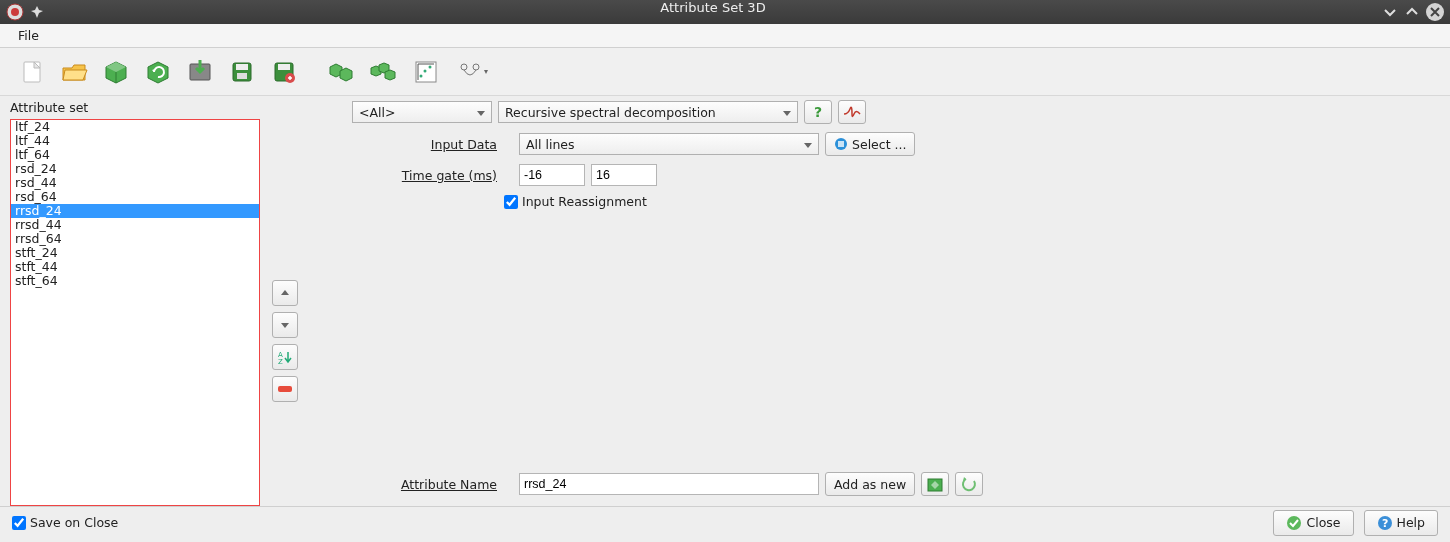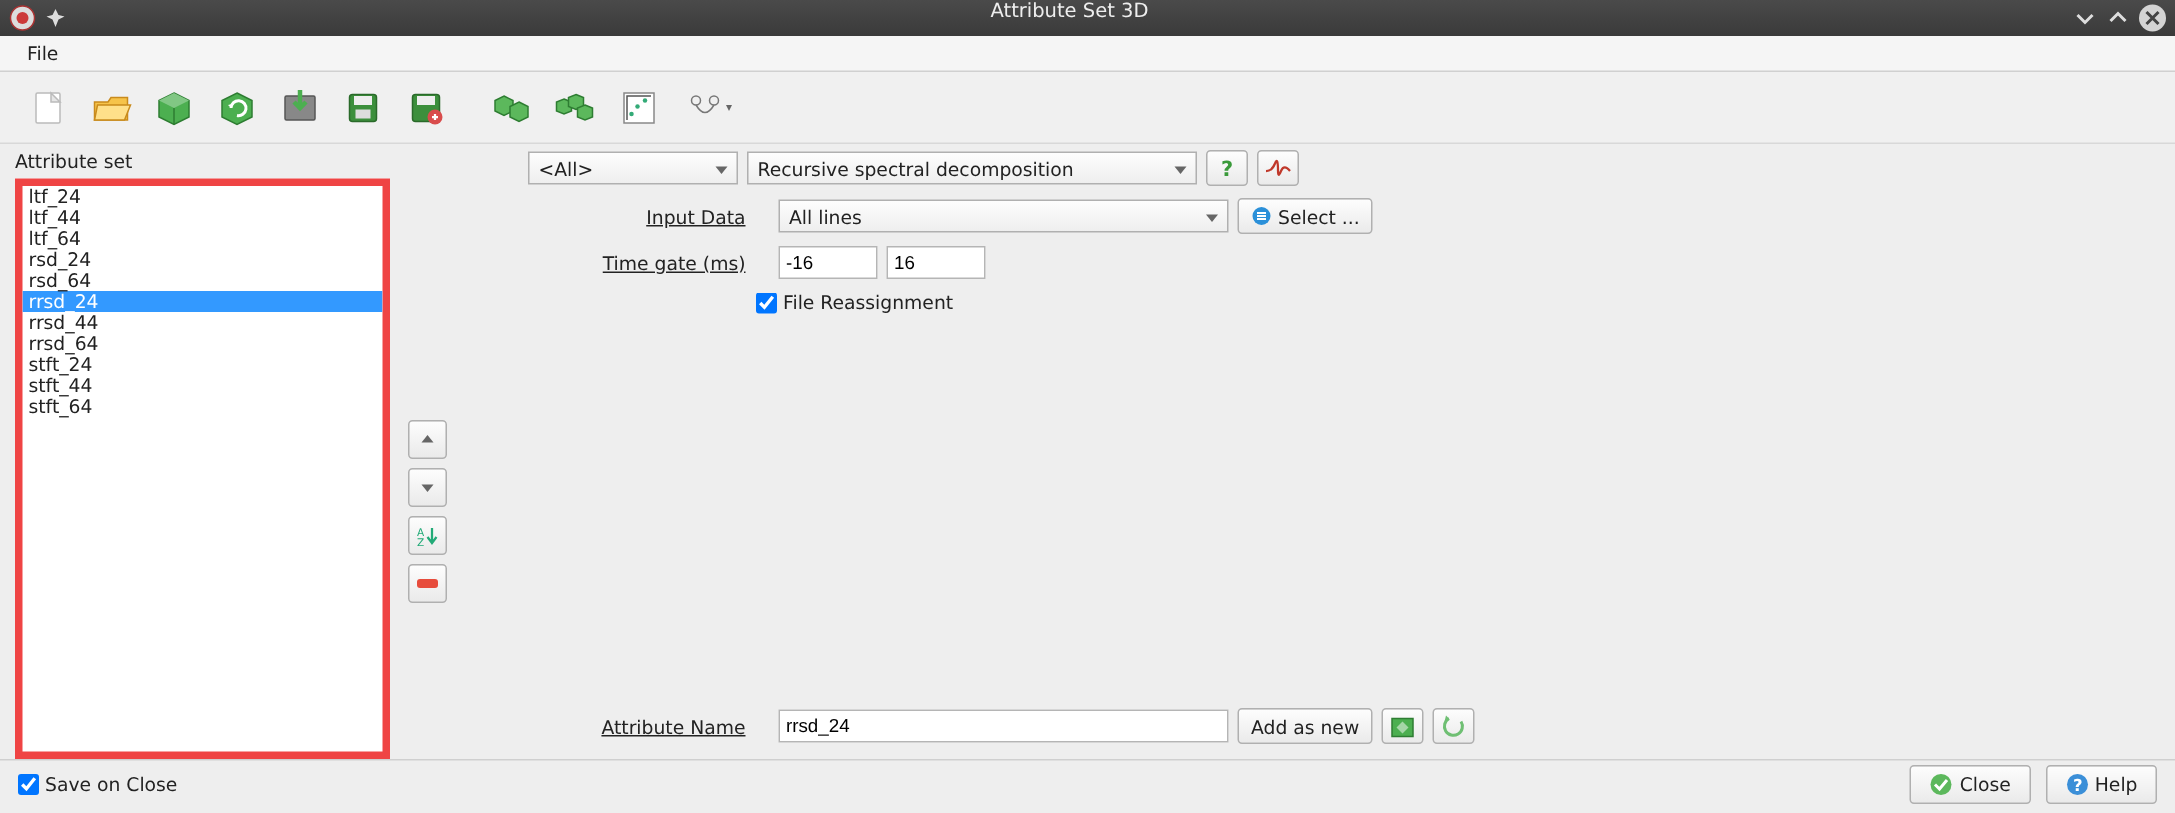--- a/index.html
+++ b/index.html
@@ -16,21 +16,21 @@
   .menu-item { padding:2px 8px; cursor:default; }
   
   .toolbar { height:48px; background:#f0f0f0; display:flex; align-items:center; gap:6px; padding:4px 14px; border-bottom:1px solid #d8d8d8;}
   .tool-btn { width:36px; height:36px; display:flex; align-items:center; justify-content:center; border-radius:3px; }
   
   .body { display:flex; height: calc(542px - 24px - 24px - 48px - 36px); padding:4px 10px 0 10px; gap:4px;}
   .left-col { width: 250px; display:flex; flex-direction:column; }
   .attr-set-row { display:flex; gap:6px; margin-bottom:4px; }
   .attr-set-row label { white-space:nowrap; }
   .text-input { height:22px; border:1px solid #b5b5b5; background:#fff; padding:1px 4px; font-size:12.5px; }
-  .listbox { flex:1; border:5px solid #ef4444; background:#fff; overflow:auto; }
+  .listbox { flex:1; border:1px solid #ef4444; background:#fff; overflow:auto; }
   .listbox div { padding:0px 4px; height:14px; line-height:14px; cursor:default; font-size:12.5px;}
   .listbox div.selected { background:#3399ff; color:#fff; }
   .list-btns { display:flex; flex-direction:column; gap:6px; padding-left:8px; justify-content:flex-start; margin-top:180px;}
   .small-btn { width:26px; height:26px; border:1px solid #b0b0b0; background:linear-gradient(#fdfdfd,#eaeaea); border-radius:3px; display:flex; align-items:center; justify-content:center; }
   .right-col { flex:1; display:flex; flex-direction:column; padding-left:50px;}
   .row { display:flex; align-items:center; gap:6px; margin-bottom:8px; }
   .lbl { display:inline-block; text-align:right; width:145px; margin-right:16px;text-decoration:underline;}
   .combo { height:22px; border:1px solid #b0b0b0; background:linear-gradient(#fdfdfd,#eeeeee); display:flex; align-items:center; padding:0 18px 0 6px; position:relative; font-size:12.5px;}
   .combo::after { content:""; position:absolute; right:6px; top:9px; border-left:4px solid transparent; border-right:4px solid transparent; border-top:5px solid #666;}
   .btn { height:24px; border:1px solid #b0b0b0; background:linear-gradient(#fdfdfd,#eaeaea); border-radius:3px; padding:0 8px; display:inline-flex; align-items:center; gap:4px; font-size:12.5px; cursor:default;}
@@ -181,20 +181,21 @@
 
   <div class="left-col">
     <div class="attr-set-row">
       <label>Attribute set</label>
     </div>
     <div class="listbox" id="listbox">
         <div>ltf_24</div>
         <div>ltf_44</div>
         <div>ltf_64</div>
         <div>rsd_24</div>
+        <div>rsd_44</div>
         <div>rsd_64</div>
         <div class="selected">rrsd_24</div>
         <div>rrsd_44</div>
         <div>rrsd_64</div>
         <div>stft_24</div>
         <div>stft_44</div>
         <div>stft_64</div>
       </div>
   </div>
 
@@ -259,21 +260,21 @@
 
     <div class="row">
       <span class="lbl">Time gate (ms)</span>
       <input class="text-input" style="width: 66px;" value="-16">
       <input class="text-input" style="width: 66px;" value="16">
     </div>
 
 
     <div class="checkbox-row">
       <input type="checkbox" id="reassign-cb" checked="" style="">
-      <label for="reassign-cb">File Reassignment</label>
+      <label for="reassign-cb">Input Reassignment</label>
     </div>
 
     <div class="spacer"></div>
 
     <div class="row" style="margin-bottom:10px;">
       <span class="lbl">Attribute Name</span>
       <input class="text-input" style="width: 300px;" value="rrsd_24">
       <div class="btn">
           <span>Add as new</span>
         </div>

